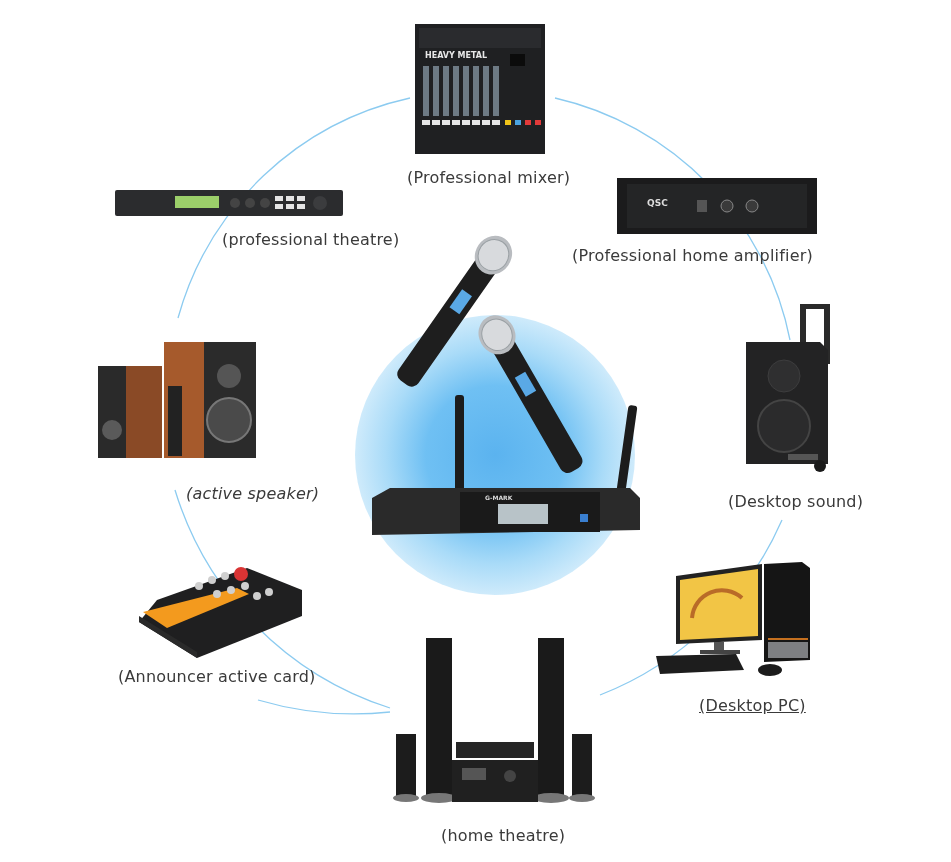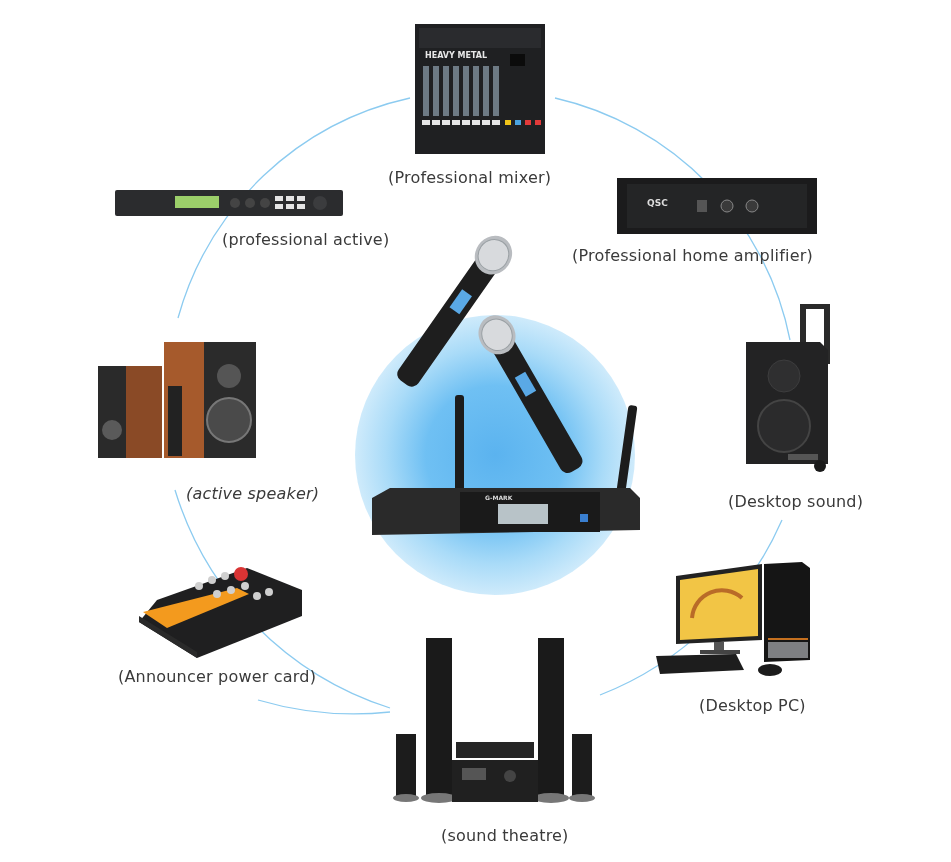--- a/index.html
+++ b/index.html
@@ -76,41 +76,41 @@
       <rect x="67" y="96" width="8" height="5"></rect>
         <rect x="77" y="96" width="8" height="5"></rect>
     </g>
     <rect x="90" y="96" width="6" height="5" fill="#f0c419"></rect>
     <rect x="100" y="96" width="6" height="5" fill="#4aa3e0"></rect>
     <rect x="110" y="96" width="6" height="5" fill="#e23a3a"></rect>
     <rect x="120" y="96" width="6" height="5" fill="#e23a3a"></rect>
     <rect x="95" y="30" width="15" height="12" fill="#0b0b0b"></rect>
   </svg>
 </div>
-<div class="label" style="left:388px;top:168px;">(Professional mixer)</div>
+<div class="label" style="left:407px;top:168px;">(Professional mixer)</div>
 
 <div class="dev" style="left:115px;top:190px;width:228px;height:26px;">
   <svg width="228" height="26">
     <rect x="0" y="0" width="228" height="26" rx="2" fill="#2b2c2e"></rect>
     <rect x="60" y="6" width="44" height="12" fill="#9ccf6a"></rect>
     <circle cx="120" cy="13" r="5" fill="#444"></circle>
       <circle cx="135" cy="13" r="5" fill="#444"></circle>
       <circle cx="150" cy="13" r="5" fill="#444"></circle>
     <g fill="#e5e5e5">
       <rect x="160" y="6" width="8" height="5"></rect>
         <rect x="171" y="6" width="8" height="5"></rect>
         <rect x="182" y="6" width="8" height="5"></rect>
       <rect x="160" y="14" width="8" height="5"></rect>
         <rect x="171" y="14" width="8" height="5"></rect>
         <rect x="182" y="14" width="8" height="5"></rect>
     </g>
     <circle cx="205" cy="13" r="7" fill="#3b3c3e"></circle>
   </svg>
 </div>
-<div class="label" style="left:222px;top:230px;">(professional active)</div>
+<div class="label" style="left:222px;top:230px;">(professional theatre)</div>
 
 <div class="dev" style="left:617px;top:178px;width:200px;height:56px;">
   <svg width="200" height="56">
     <rect x="0" y="0" width="200" height="56" fill="#1b1b1c"></rect>
     <rect x="10" y="6" width="180" height="44" fill="#242526"></rect>
     <text x="30" y="28" font-size="9" fill="#ddd" font-family="DejaVu Sans, sans-serif" font-weight="bold">QSC</text>
     <rect x="80" y="22" width="10" height="12" fill="#555"></rect>
     <circle cx="110" cy="28" r="6" fill="#3a3a3a" stroke="#888"></circle>
     <circle cx="135" cy="28" r="6" fill="#3a3a3a" stroke="#888"></circle>
   </svg>
@@ -156,47 +156,47 @@
         <circle cx="88" cy="16" r="4"></circle>
       <circle cx="80" cy="34" r="4"></circle>
         <circle cx="94" cy="30" r="4"></circle>
         <circle cx="108" cy="26" r="4"></circle>
       <circle cx="120" cy="36" r="4"></circle>
         <circle cx="132" cy="32" r="4"></circle>
     </g>
     <circle cx="104" cy="14" r="7" fill="#d93434"></circle>
   </svg>
 </div>
-<div class="label" style="left:118px;top:667px;">(Announcer power card)</div>
+<div class="label" style="left:118px;top:667px;">(Announcer active card)</div>
 
 <div class="dev" style="left:652px;top:558px;width:160px;height:120px;">
   <svg width="160" height="120">
     <path d="M24,18 L110,6 L110,82 L24,86 Z" fill="#222"></path>
     <path d="M28,22 L106,11 L106,78 L28,82 Z" fill="#f2c545"></path>
     <path d="M40,60 A30,30 0 0 1 90,40" fill="none" stroke="#b96b28" stroke-width="4"></path>
     <rect x="62" y="84" width="10" height="10" fill="#555"></rect>
     <rect x="48" y="92" width="40" height="4" fill="#444"></rect>
     <path d="M112,6 L150,4 L158,10 L158,102 L112,104 Z" fill="#151515"></path>
     <rect x="116" y="80" width="40" height="2" fill="#c5701f"></rect>
     <rect x="116" y="84" width="40" height="16" fill="#7d7f82"></rect>
     <path d="M4,98 L84,96 L92,112 L8,116 Z" fill="#1d1d1d"></path>
     <ellipse cx="118" cy="112" rx="12" ry="6" fill="#1c1c1c"></ellipse>
   </svg>
 </div>
-<div class="label" style="left:699px;top:696px;">(Desktop PC)</div>
+<div class="label" style="left:699px;top:696px;text-decoration:underline;">(Desktop PC)</div>
 
 <div class="dev" style="left:392px;top:638px;width:206px;height:168px;">
   <svg width="206" height="168">
     <rect x="34" y="0" width="26" height="160" fill="#1a1a1a"></rect>
     <ellipse cx="47" cy="160" rx="18" ry="5" fill="#777"></ellipse>
     <rect x="146" y="0" width="26" height="160" fill="#1a1a1a"></rect>
     <ellipse cx="159" cy="160" rx="18" ry="5" fill="#777"></ellipse>
     <rect x="4" y="96" width="20" height="62" fill="#1c1c1c"></rect>
     <ellipse cx="14" cy="160" rx="13" ry="4" fill="#777"></ellipse>
     <rect x="180" y="96" width="20" height="62" fill="#1c1c1c"></rect>
     <ellipse cx="190" cy="160" rx="13" ry="4" fill="#777"></ellipse>
     <rect x="64" y="104" width="78" height="16" fill="#262626"></rect>
     <rect x="60" y="122" width="86" height="42" fill="#202020"></rect>
     <rect x="70" y="130" width="24" height="12" fill="#555"></rect>
     <circle cx="118" cy="138" r="6" fill="#444"></circle>
   </svg>
 </div>
-<div class="label" style="left:441px;top:826px;">(sound theatre)</div>
+<div class="label" style="left:441px;top:826px;">(home theatre)</div>
 
 </body></html>

